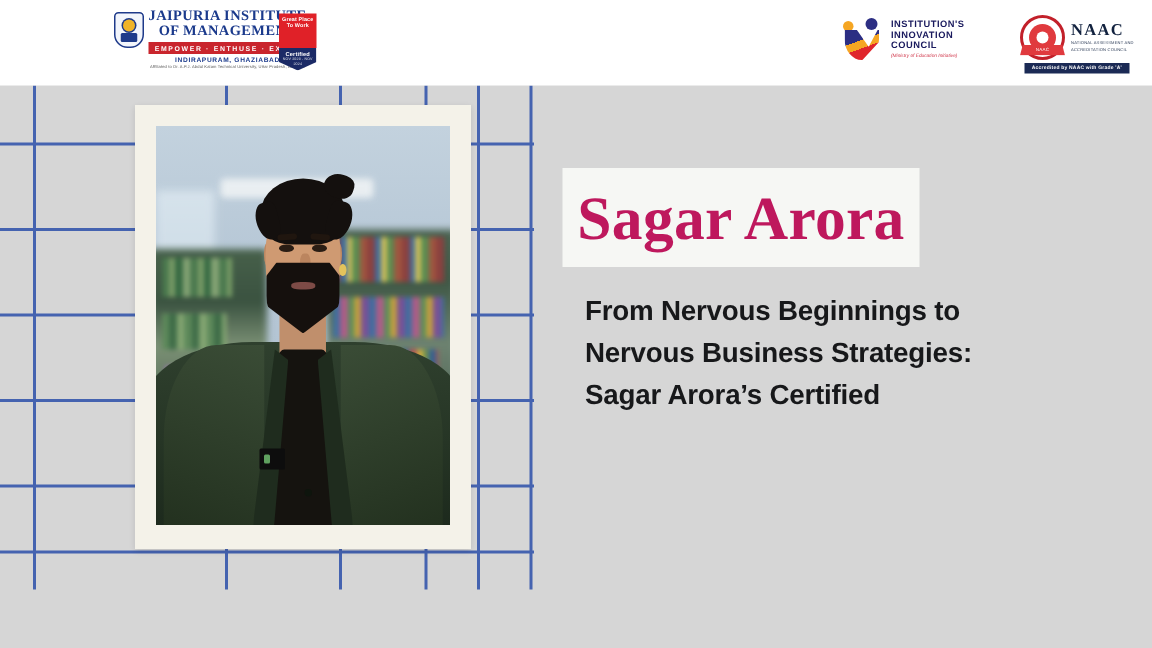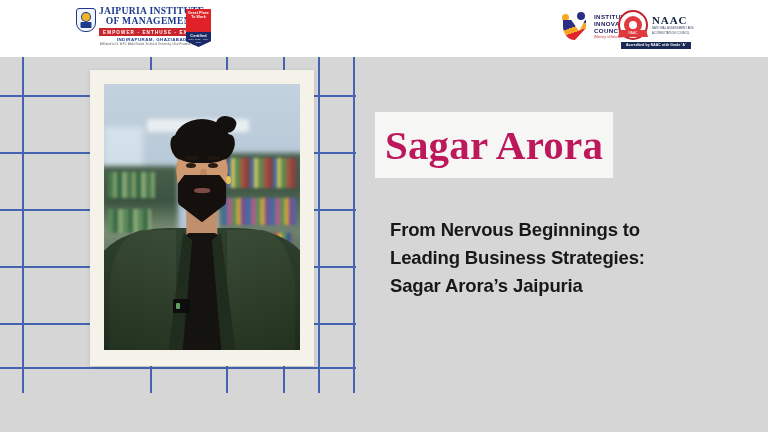--- a/index.html
+++ b/index.html
@@ -87,21 +87,21 @@
     background:linear-gradient(160deg,#2c2e83 0%,#2c2e83 38%,#f5a623 38%,#f5a623 58%,#e0262c 58%,#e0262c 100%);
     clip-path:polygon(0 0,36% 0,70% 56%,96% 0,100% 0,100% 40%,52% 100%,0 100%);
   }
   .iic-text{display:flex;flex-direction:column;}
   .iic-text b{
     font-size:6.2px;font-weight:bold;color:#1a1a5e;letter-spacing:.35px;
     line-height:7.2px;white-space:nowrap;
   }
   .iic-text span{font-size:3.2px;color:#d0364a;margin-top:1px;font-style:italic;white-space:nowrap;}
 
-  .logo-naac{position:absolute;left:618px;top:10px;display:flex;flex-direction:column;align-items:center;}
+  .logo-naac{position:absolute;left:680px;top:10px;display:flex;flex-direction:column;align-items:center;}
   .naac-row{display:flex;align-items:center;gap:4px;}
   .naac-mark{
     width:26px;height:26px;border-radius:50%;
     border:2px solid #c2202a;background:#fff;position:relative;flex:0 0 auto;
   }
   .naac-mark:before{
     content:"";position:absolute;left:4px;top:4px;right:4px;bottom:4px;
     border-radius:50%;background:#e03a3e;
   }
   .naac-mark:after{
@@ -209,21 +209,21 @@
   .name-band{
     position:absolute;left:375px;top:112px;width:238px;height:66px;
     background:#f6f7f4;z-index:10;display:flex;align-items:center;justify-content:center;
   }
   .name-band .nm{
     font-family:"Liberation Serif", serif;
     font-weight:bold;font-size:41px;color:#be185d;letter-spacing:.2px;line-height:1;
     white-space:nowrap;
   }
   .subtitle{
-    position:absolute;left:390px;top:216px;width:360px;z-index:10;
+    position:absolute;left:390px;top:193px;width:360px;z-index:10;
     font-family:"Liberation Sans", sans-serif;
     font-weight:bold;font-size:18.5px;line-height:28px;color:#17181a;
     letter-spacing:-.15px;
   }
   .subtitle div{white-space:nowrap;}
 </style>
 </head>
 <body>
 
 <div id="stage">
@@ -334,17 +334,17 @@
       </div>
     </div>
   </div>
 
   <div class="name-band">
     <span class="nm">Sagar Arora</span>
   </div>
 
   <div class="subtitle" id="subtitle">
       <div>From Nervous Beginnings to</div>
-      <div>Leading Business Strategies:</div>
-      <div>Sagar Arora’s Jaipuria</div>
+      <div>Nervous Business Strategies:</div>
+      <div>Sagar Arora’s Certified</div>
     </div>
 
 </div>
 
 </body></html>

